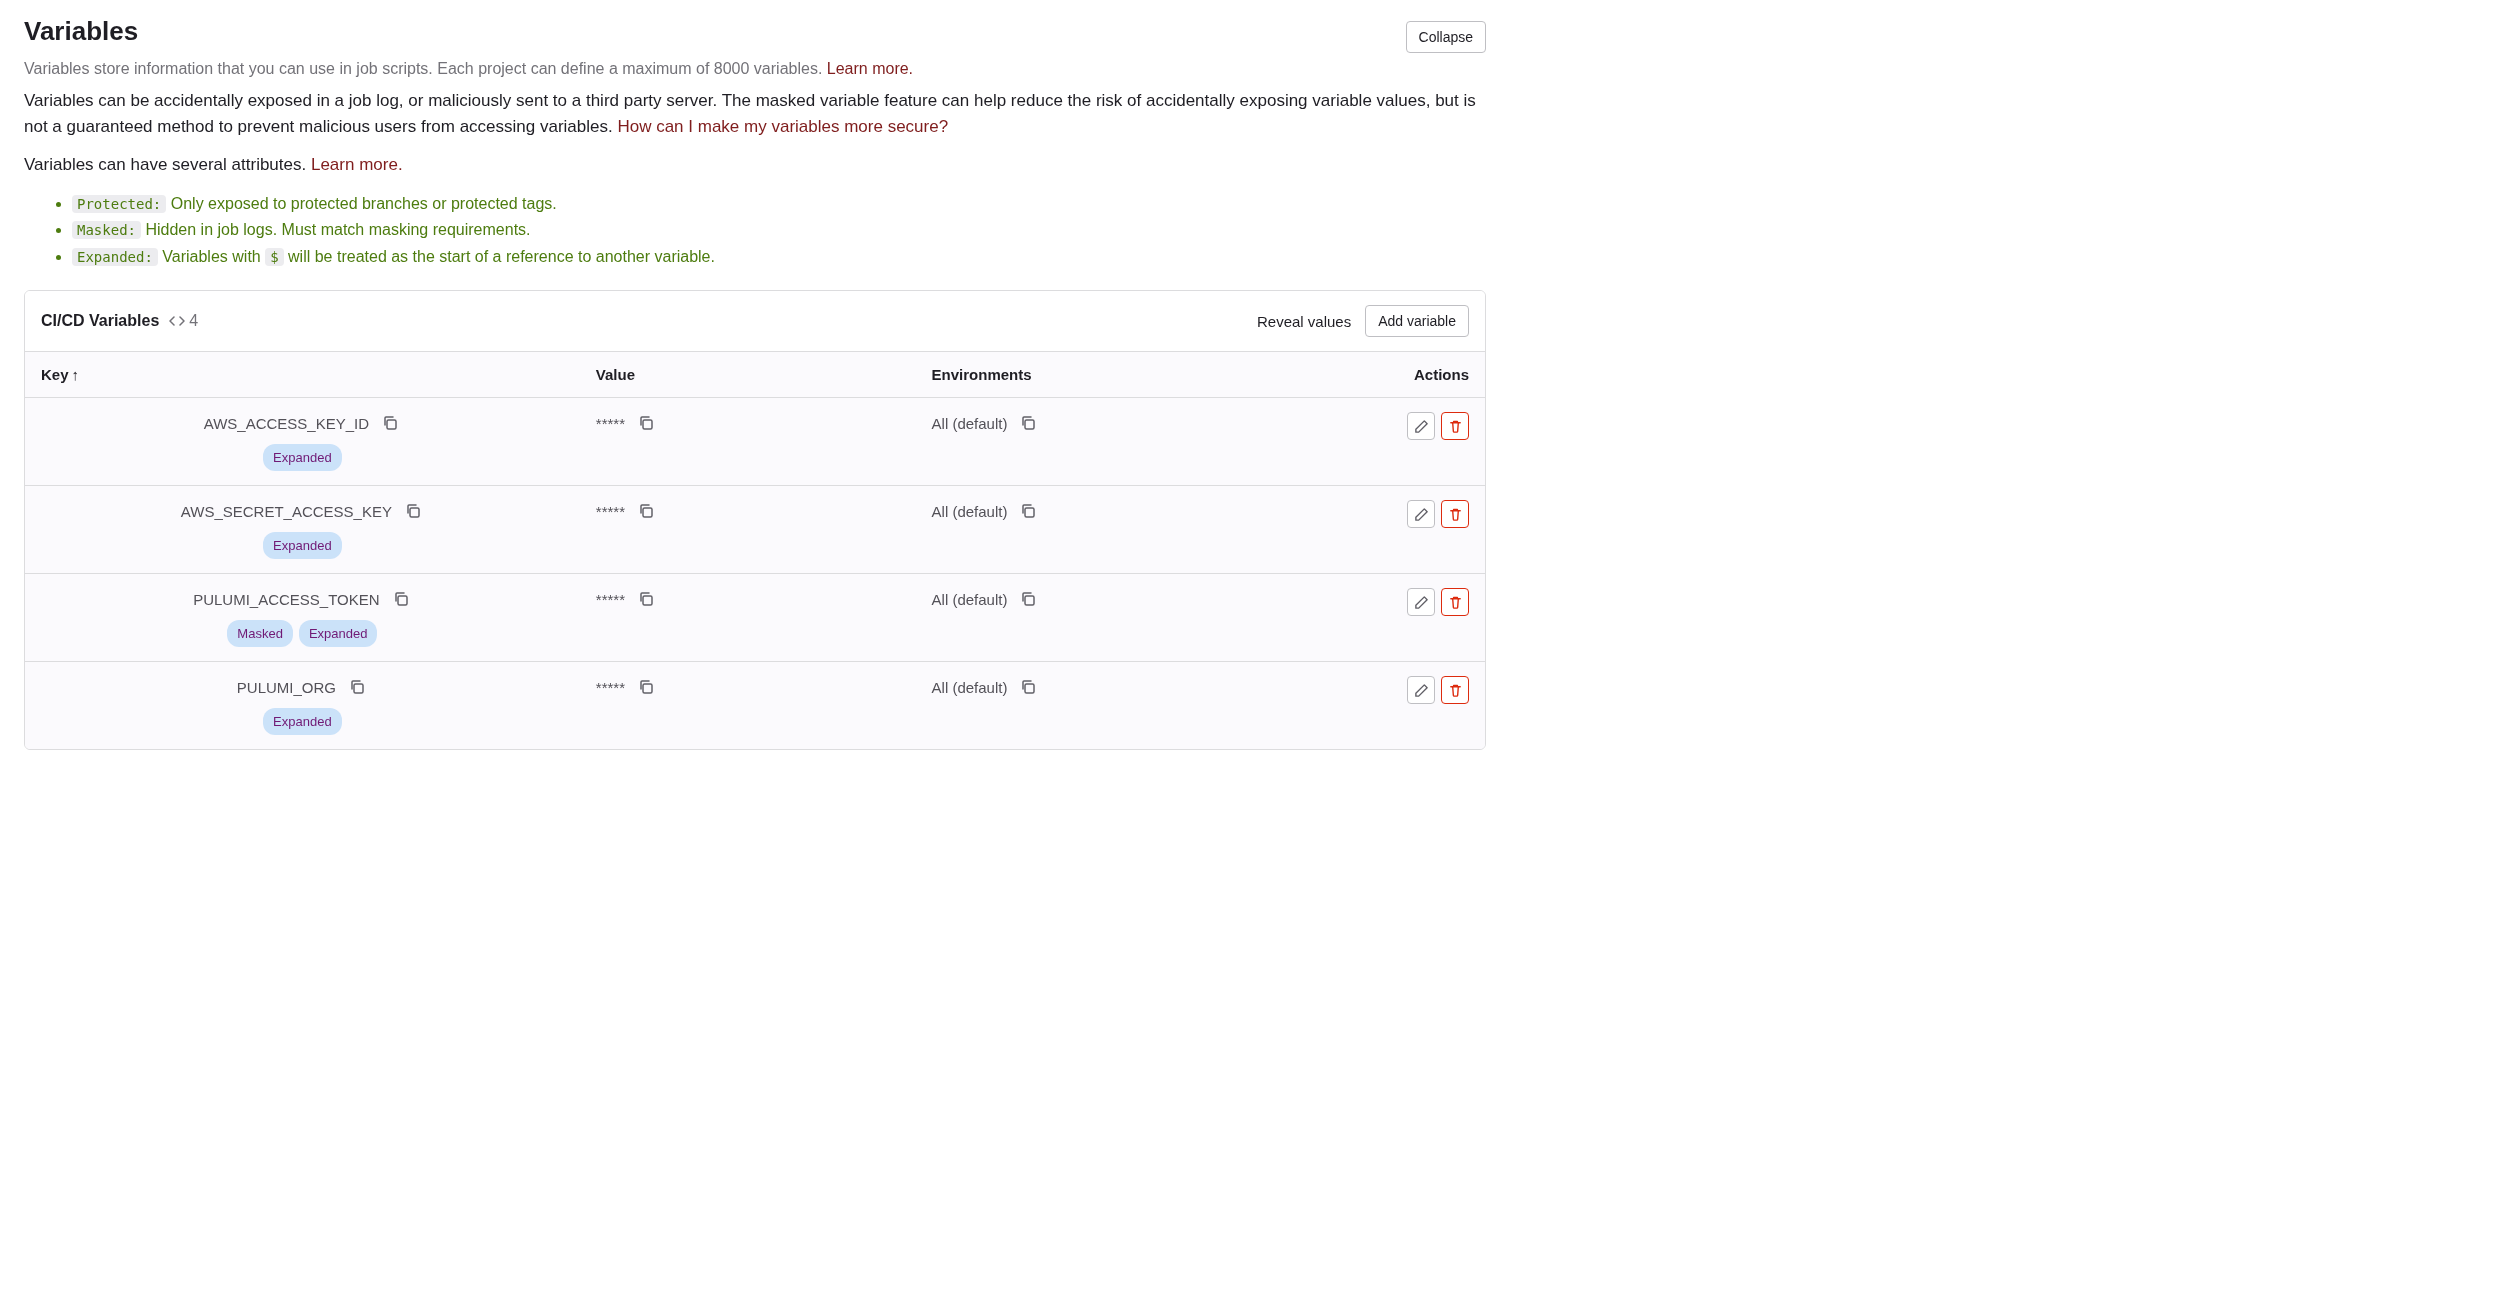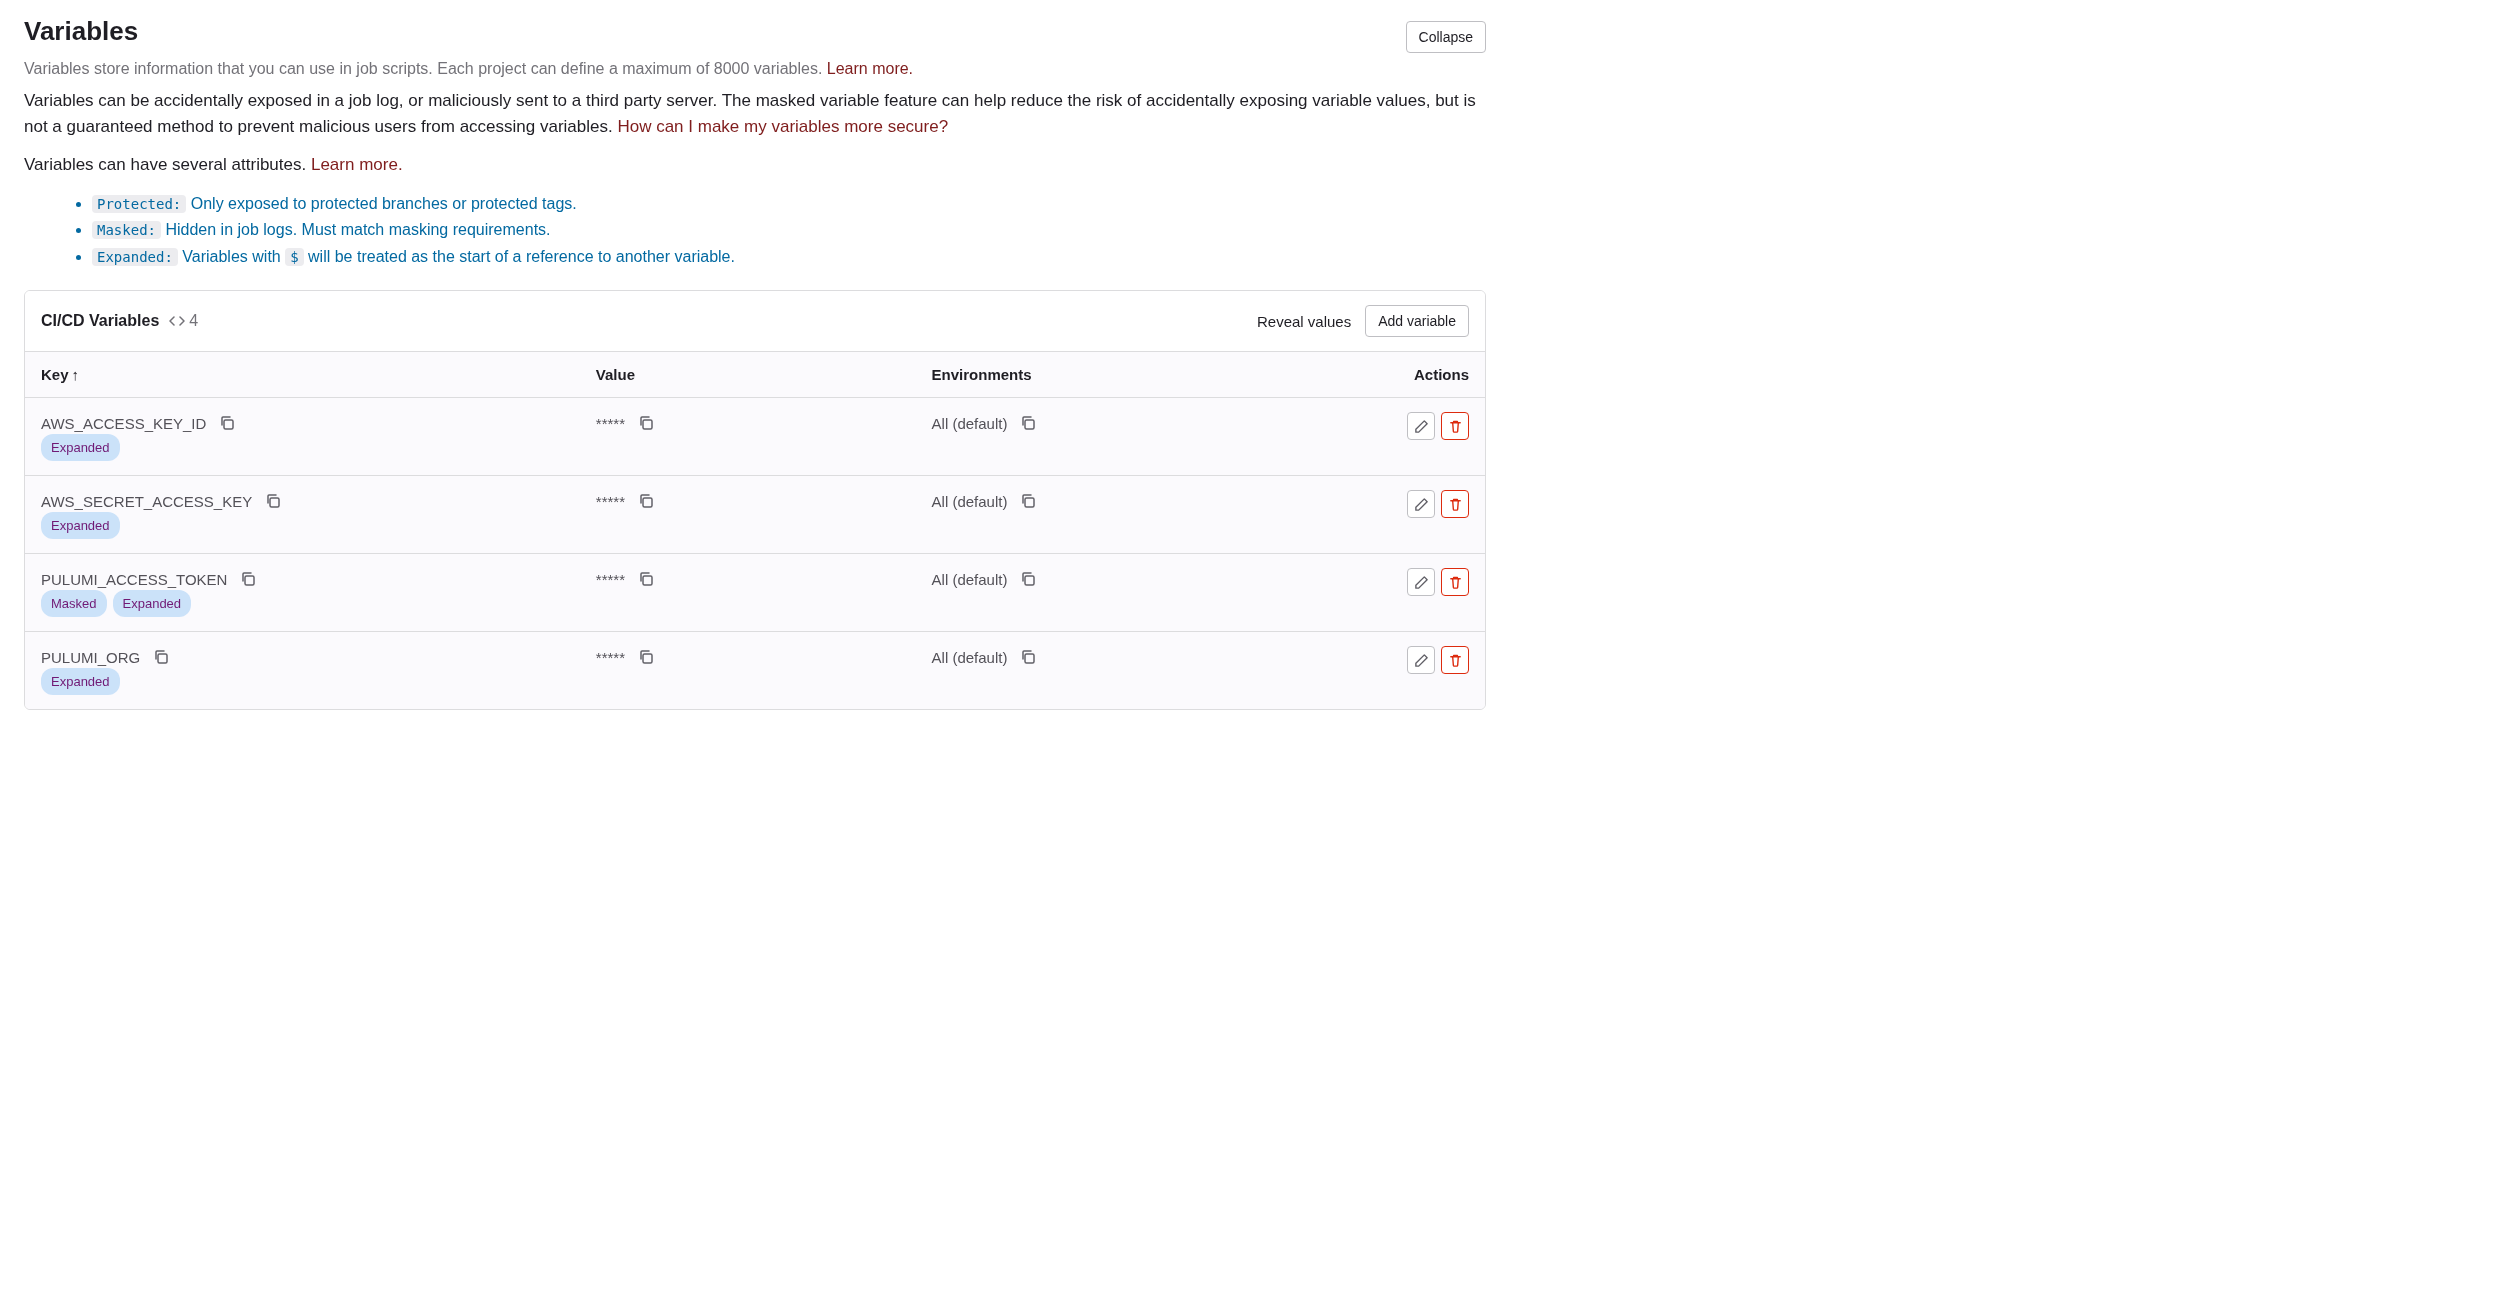--- a/index.html
+++ b/index.html
@@ -55,22 +55,21 @@
     border-radius: 4px;
     font-size: 14px;
   }
   ul.attrs {
     margin: 6px 0 20px 48px;
     list-style: disc;
   }
   ul.attrs li {
     font-size: 16px;
     line-height: 1.65;
-    color: #0369a1;
-    margin-left: 20px;
+    color: #4d7c0f;
   }
   .panel {
     border: 1px solid #dcdcde;
     border-radius: 6px;
     overflow: hidden;
     margin-top: 10px;
   }
   .panel-header {
     display: flex;
     justify-content: space-between;
@@ -131,22 +130,22 @@
     padding: 14px 16px;
     vertical-align: top;
     font-size: 15px;
     color: #535158;
     background: #fbfafd;
   }
   td:last-child { text-align: right; }
   .key-cell {
     display: flex;
     flex-direction: column;
-    gap: 0;
-    align-items: flex-start;
+    gap: 10px;
+    align-items: center;
   }
   .key-row {
     display: flex;
     align-items: center;
     gap: 10px;
   }
   .badges {
     display: flex;
     gap: 6px;
   }

